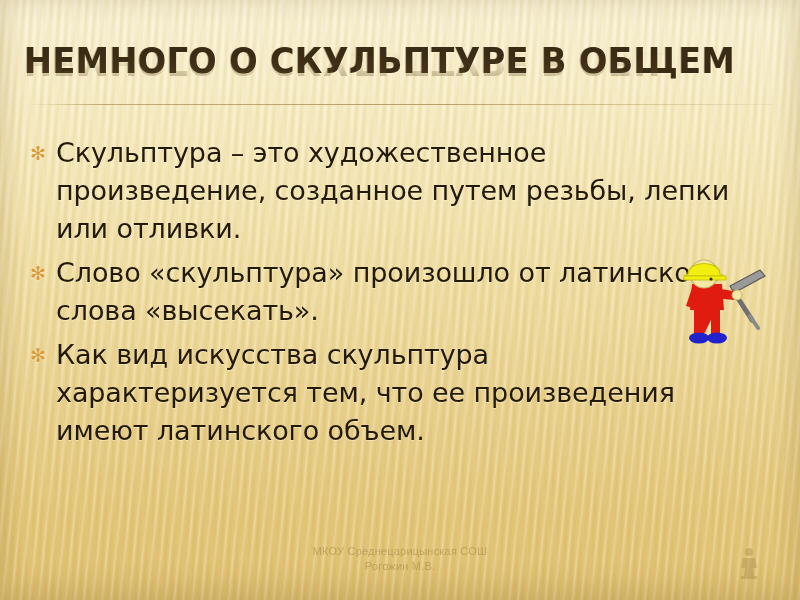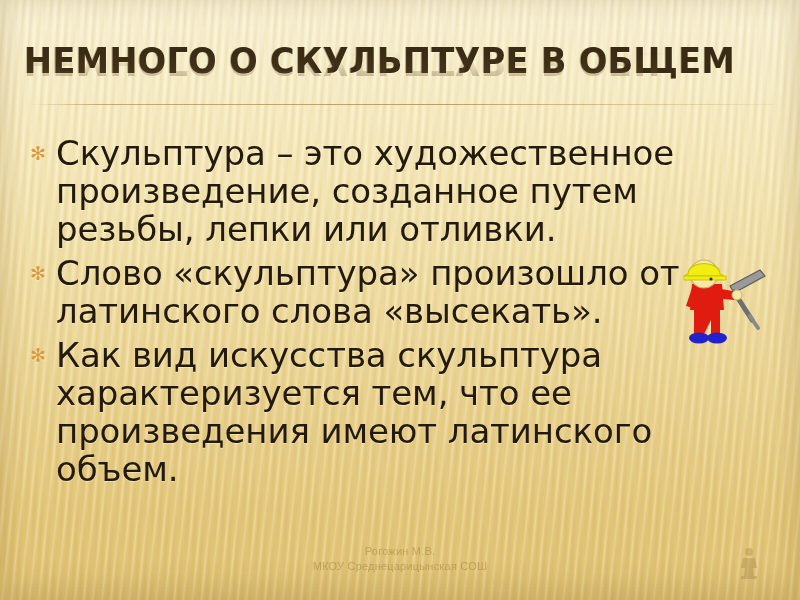--- a/index.html
+++ b/index.html
@@ -143,21 +143,21 @@
     font-size: 19px;
     line-height: 40px;
     color: #d99a3c;
     text-align: left;
     text-shadow: 0 1px 0 rgba(255,250,220,0.5);
     user-select: none;
   }
   .bullet-text {
     flex: 1 1 auto;
     font-family: "DejaVu Sans", sans-serif;
-    font-size: 34px;
+    font-size: 27px;
     line-height: 38px;
     color: #241a0b;
     letter-spacing: -0.1px;
     text-shadow: 0 1px 0 rgba(255,250,218,0.45);
   }
 
   
   .clipart {
     position: absolute;
     left: 668px;
@@ -251,22 +251,22 @@
       <path d="M16 28 L58 28 L58 32 L16 32 Z" fill="#f2ee10" stroke="#c9c30d" stroke-width="1"></path>
 
       <circle cx="43" cy="31" r="1.6" fill="#3a2b14"></circle>
 
       <ellipse cx="31" cy="90" rx="10" ry="5.5" fill="#2222cc"></ellipse>
       <ellipse cx="49" cy="90" rx="10" ry="5.5" fill="#2222cc"></ellipse>
     </svg>
   </div>
 
   <div class="footer">
+    <div>МКОУ Среднецарицынская СОШ</div>
     <div>Рогожин М.В.</div>
-    <div>МКОУ Среднецарицынская СОШ</div>
   </div>
 
   <div class="corner-mark">
     <svg viewBox="0 0 26 34" width="26" height="34" aria-hidden="true">
       <circle cx="13" cy="6" r="4" fill="#a98a4c"></circle>
       <path d="M7 12 L19 12 L21 22 L5 22 Z" fill="#a98a4c"></path>
       <path d="M9 22 L17 22 L18 31 L8 31 Z" fill="#a98a4c"></path>
       <rect x="5" y="30" width="16" height="3" fill="#a98a4c"></rect>
     </svg>
   </div>

